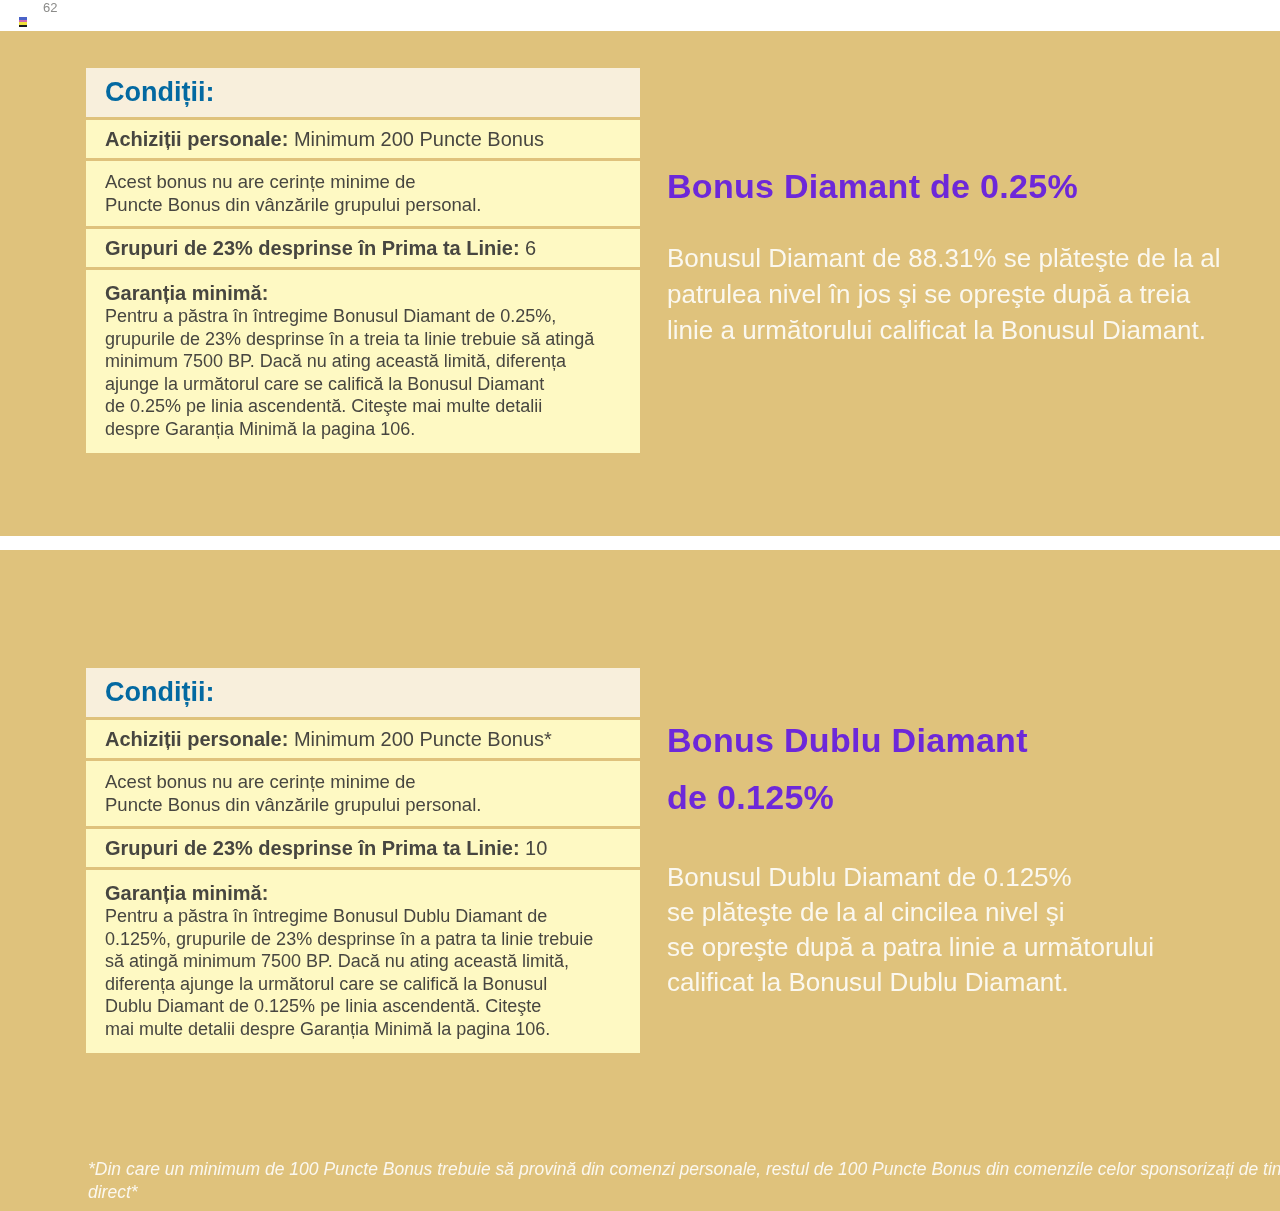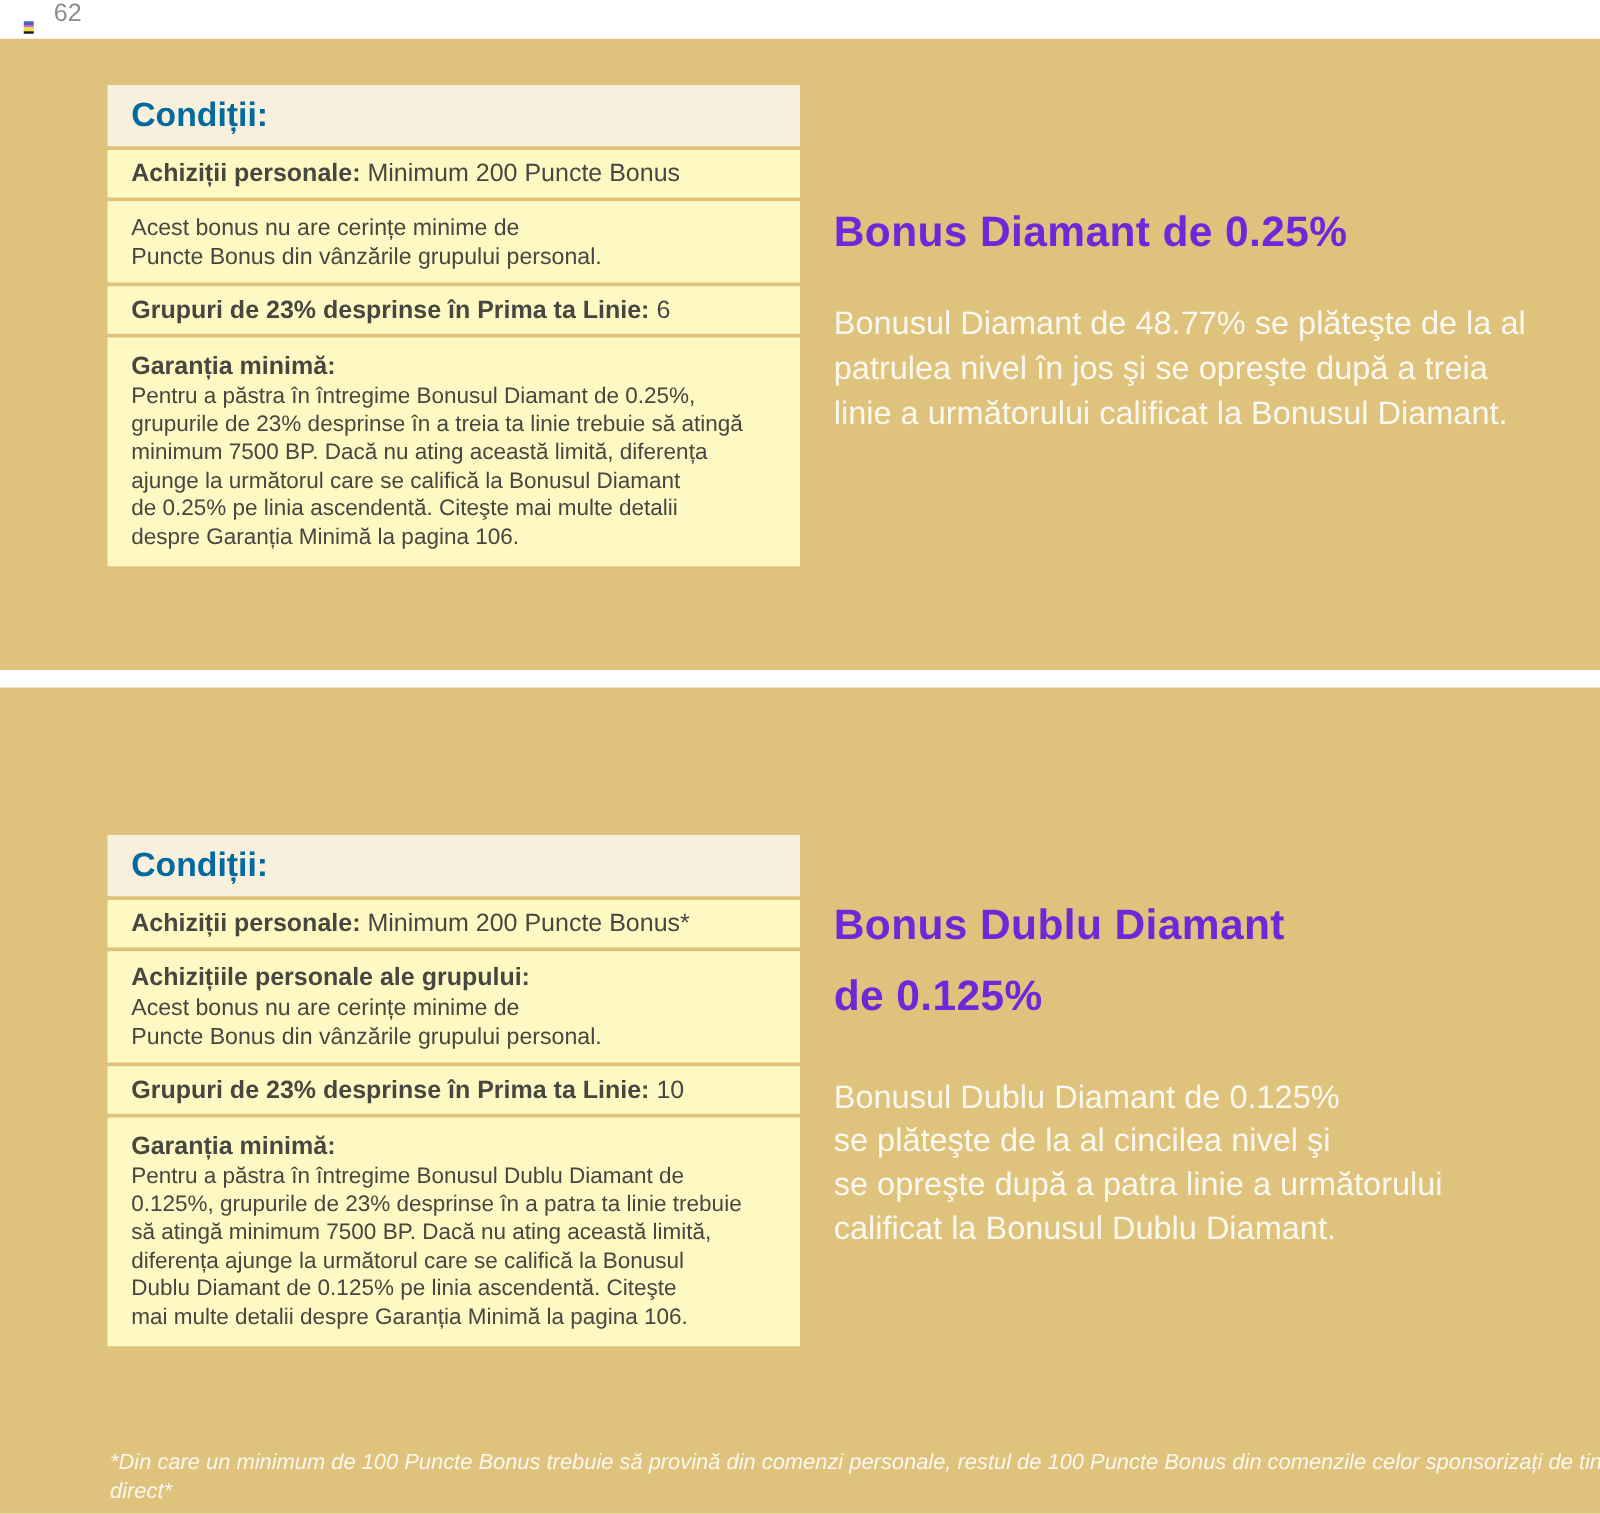--- a/index.html
+++ b/index.html
@@ -3,21 +3,21 @@
 <meta charset="utf-8">
 <style>
   html,body{margin:0;padding:0;}
   body{
     width:1280px;height:1211px;position:relative;background:#ffffff;
     font-family:"Liberation Sans", sans-serif;color:#474640;overflow:hidden;
   }
   .gold-section{position:absolute;left:0;width:1280px;background:#dfc27c;}
   #section-1{top:31px;height:505px;}
   #section-2{top:550px;height:661px;}
-  .page-number{position:absolute;top:0px;left:43px;font-size:20px;color:#8b8b89;}
+  .page-number{position:absolute;top:0px;left:43px;font-size:13px;color:#8b8b89;}
   .reg-mark{position:absolute;top:17px;left:19px;width:8px;height:10px;display:flex;flex-direction:column;}
   .reg-mark span{flex:1;}
   .reg-c{background:#4a63c8;} .reg-m{background:#d168ae;} .reg-y{background:#efe23b;} .reg-k{background:#1c1c1c;}
 
   .cond-card{position:absolute;left:86px;width:554px;}
   #card-1{top:68px;}
   #card-2{top:668px;}
   .cond-header{
     background:#f8efdc;height:49px;display:flex;align-items:center;
     padding-left:19px;box-sizing:border-box;
@@ -82,33 +82,32 @@
     <div class="body">Pentru a păstra în întregime Bonusul Diamant de 0.25%,
 grupurile de 23% desprinse în a treia ta linie trebuie să atingă
 minimum 7500 BP. Dacă nu ating această limită, diferența
 ajunge la următorul care se califică la Bonusul Diamant
 de 0.25% pe linia ascendentă. Citeşte mai multe detalii
 despre Garanția Minimă la pagina 106.</div>
   </div>
 </div>
 
 <div class="headline" id="headline-1">Bonus Diamant de 0.25%</div>
-<div class="description" id="description-1">Bonusul Diamant de 48.77% se plăteşte de la al
+<div class="description" id="description-1">Bonusul Diamant de 88.31% se plăteşte de la al
 patrulea nivel în jos şi se opreşte după a treia
 linie a următorului calificat la Bonusul Diamant.</div>
 
 <div class="cond-card" id="card-2">
   <div class="cond-header">
     <span class="cond-title">Condiții:</span>
   </div>
   <div class="cond-row row-inline">
     <span class="lbl">Achiziții personale:</span><span class="val"> Minimum 200 Puncte Bonus*</span>
   </div>
   <div class="cond-row row-block">
-    <div class="lbl">Achizițiile personale ale grupului:</div>
     <div class="body">Acest bonus nu are cerințe minime de
 Puncte Bonus din vânzările grupului personal.</div>
   </div>
   <div class="cond-row row-inline">
     <span class="lbl">Grupuri de 23% desprinse în Prima ta Linie:</span><span class="val"> 10</span>
   </div>
   <div class="cond-row row-block row-guarantee">
     <div class="lbl">Garanția minimă:</div>
     <div class="body">Pentru a păstra în întregime Bonusul Dublu Diamant de
 0.125%, grupurile de 23% desprinse în a patra ta linie trebuie

